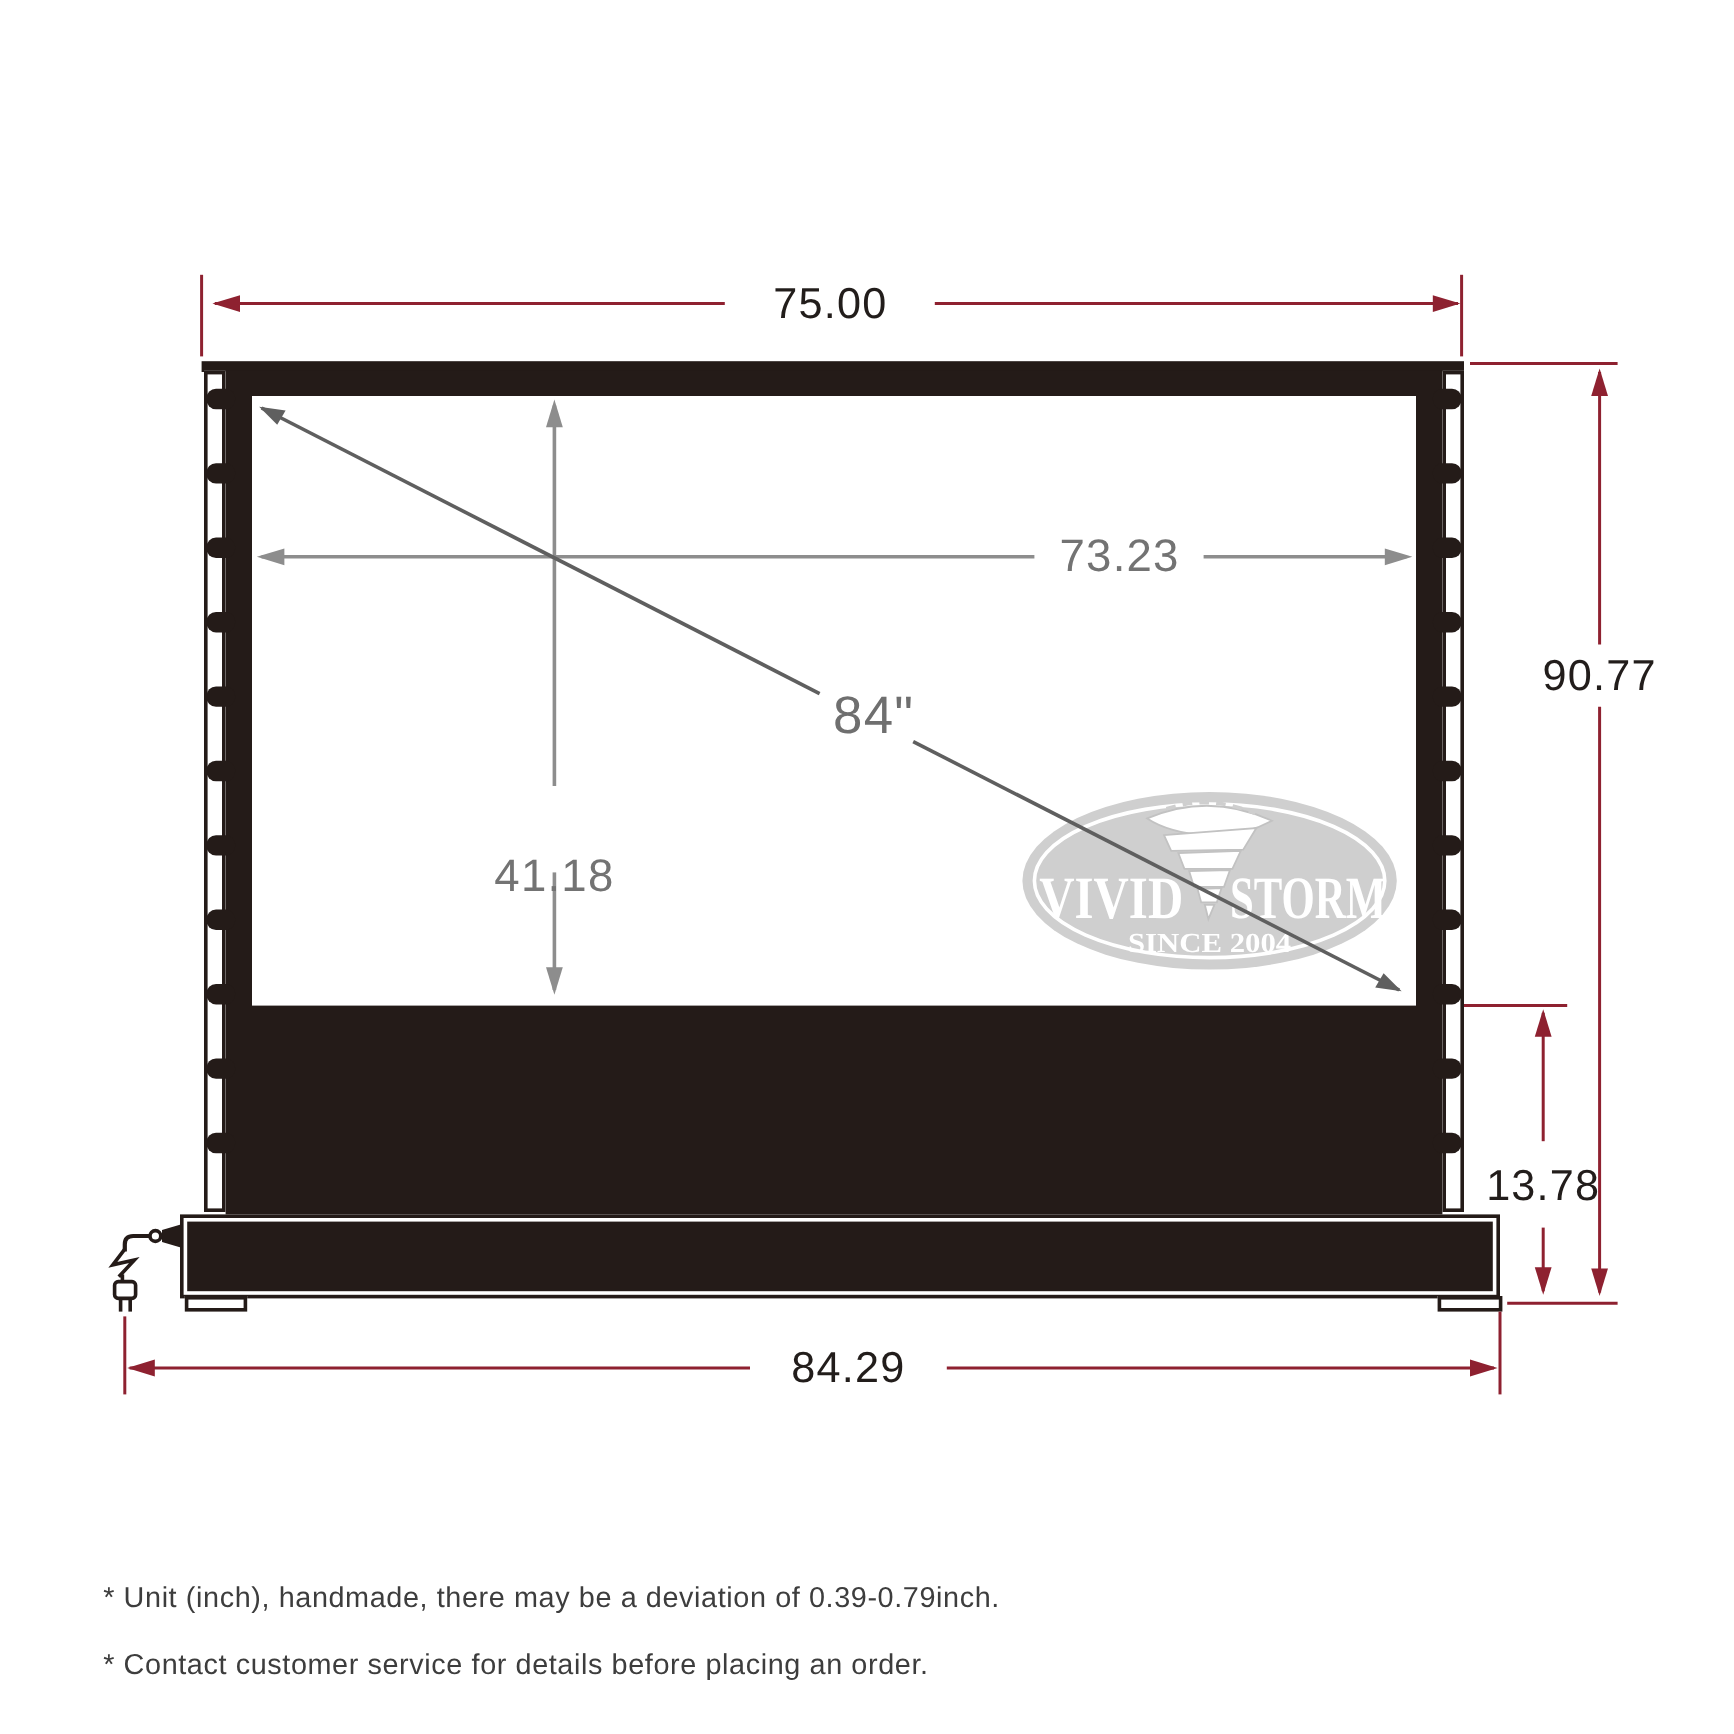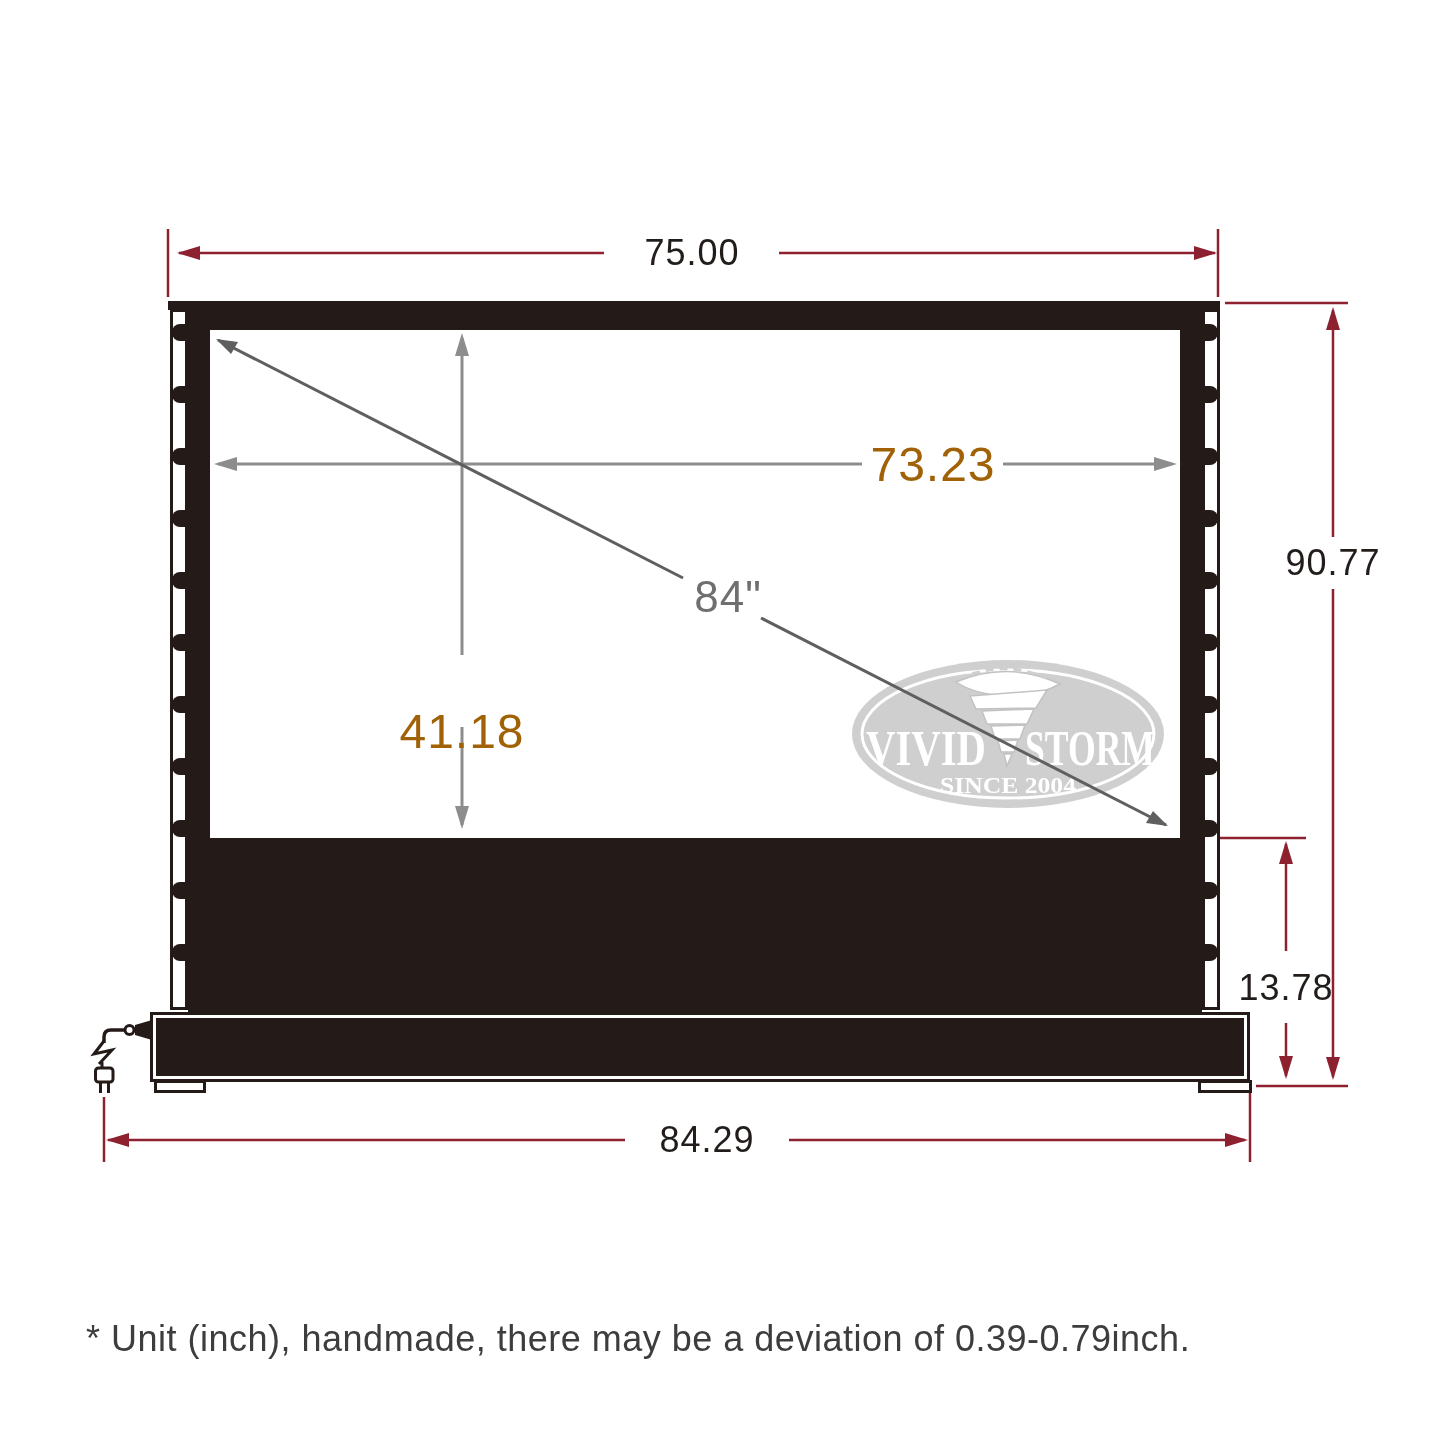--- a/index.html
+++ b/index.html
@@ -20,23 +20,23 @@
   .base{left:150px;top:1012px;width:1100px;height:70px;background:#241b18;}
   .base-inner{position:absolute;left:3px;top:3px;right:3px;bottom:3px;border:3px solid #ffffff;}
   .foot{top:1080px;height:13px;background:#ffffff;border:3px solid #241b18;z-index:3;}
   .foot.l{left:154px;width:52px;}
   .foot.r{left:1198px;width:54px;}
   
   #logo{left:840px;top:652px;width:336px;height:170px;z-index:1;}
   #dims{left:0;top:0;z-index:5;}
   .lbl{z-index:6;transform:translate(-50%,-50%);white-space:nowrap;letter-spacing:1px;}
   .num-dark{color:#221d1b;font-size:36px;}
-  .num-gray{color:#a16207;font-size:48px;}
+  .num-gray{color:#737373;font-size:38px;}
   .num-diag{color:#6f6f6f;font-size:44px;}
-  .note{z-index:6;color:#3d3d3d;font-size:36px;letter-spacing:0.5px;white-space:nowrap;text-align:center;}
+  .note{z-index:6;color:#3d3d3d;font-size:24px;letter-spacing:0.5px;white-space:nowrap;text-align:center;}
 </style>
 </head>
 <body>
 
 <div id="canvas">
 
   <div class="abs lip"></div>
   <div class="abs bodyblk">
     <div class="viewable"></div>
   </div>
@@ -158,14 +158,15 @@
 
   <div class="abs lbl num-dark" style="left:692px;top:253px">75.00</div>
   <div class="abs lbl num-gray" style="left:933px;top:464px">73.23</div>
   <div class="abs lbl num-gray" style="left:462px;top:731px">41.18</div>
   <div class="abs lbl num-diag" style="left:728px;top:597px">84"</div>
   <div class="abs lbl num-dark" style="left:1333px;top:563px">90.77</div>
   <div class="abs lbl num-dark" style="left:1286px;top:988px">13.78</div>
   <div class="abs lbl num-dark" style="left:707px;top:1140px">84.29</div>
 
   <div class="abs note" style="left:86px;top:1318px">* Unit (inch), handmade, there may be a deviation of 0.39-0.79inch.</div>
+  <div class="abs note" style="left:86px;top:1374px">* Contact customer service for details before placing an order.</div>
 
 </div>
 
 </body></html>

